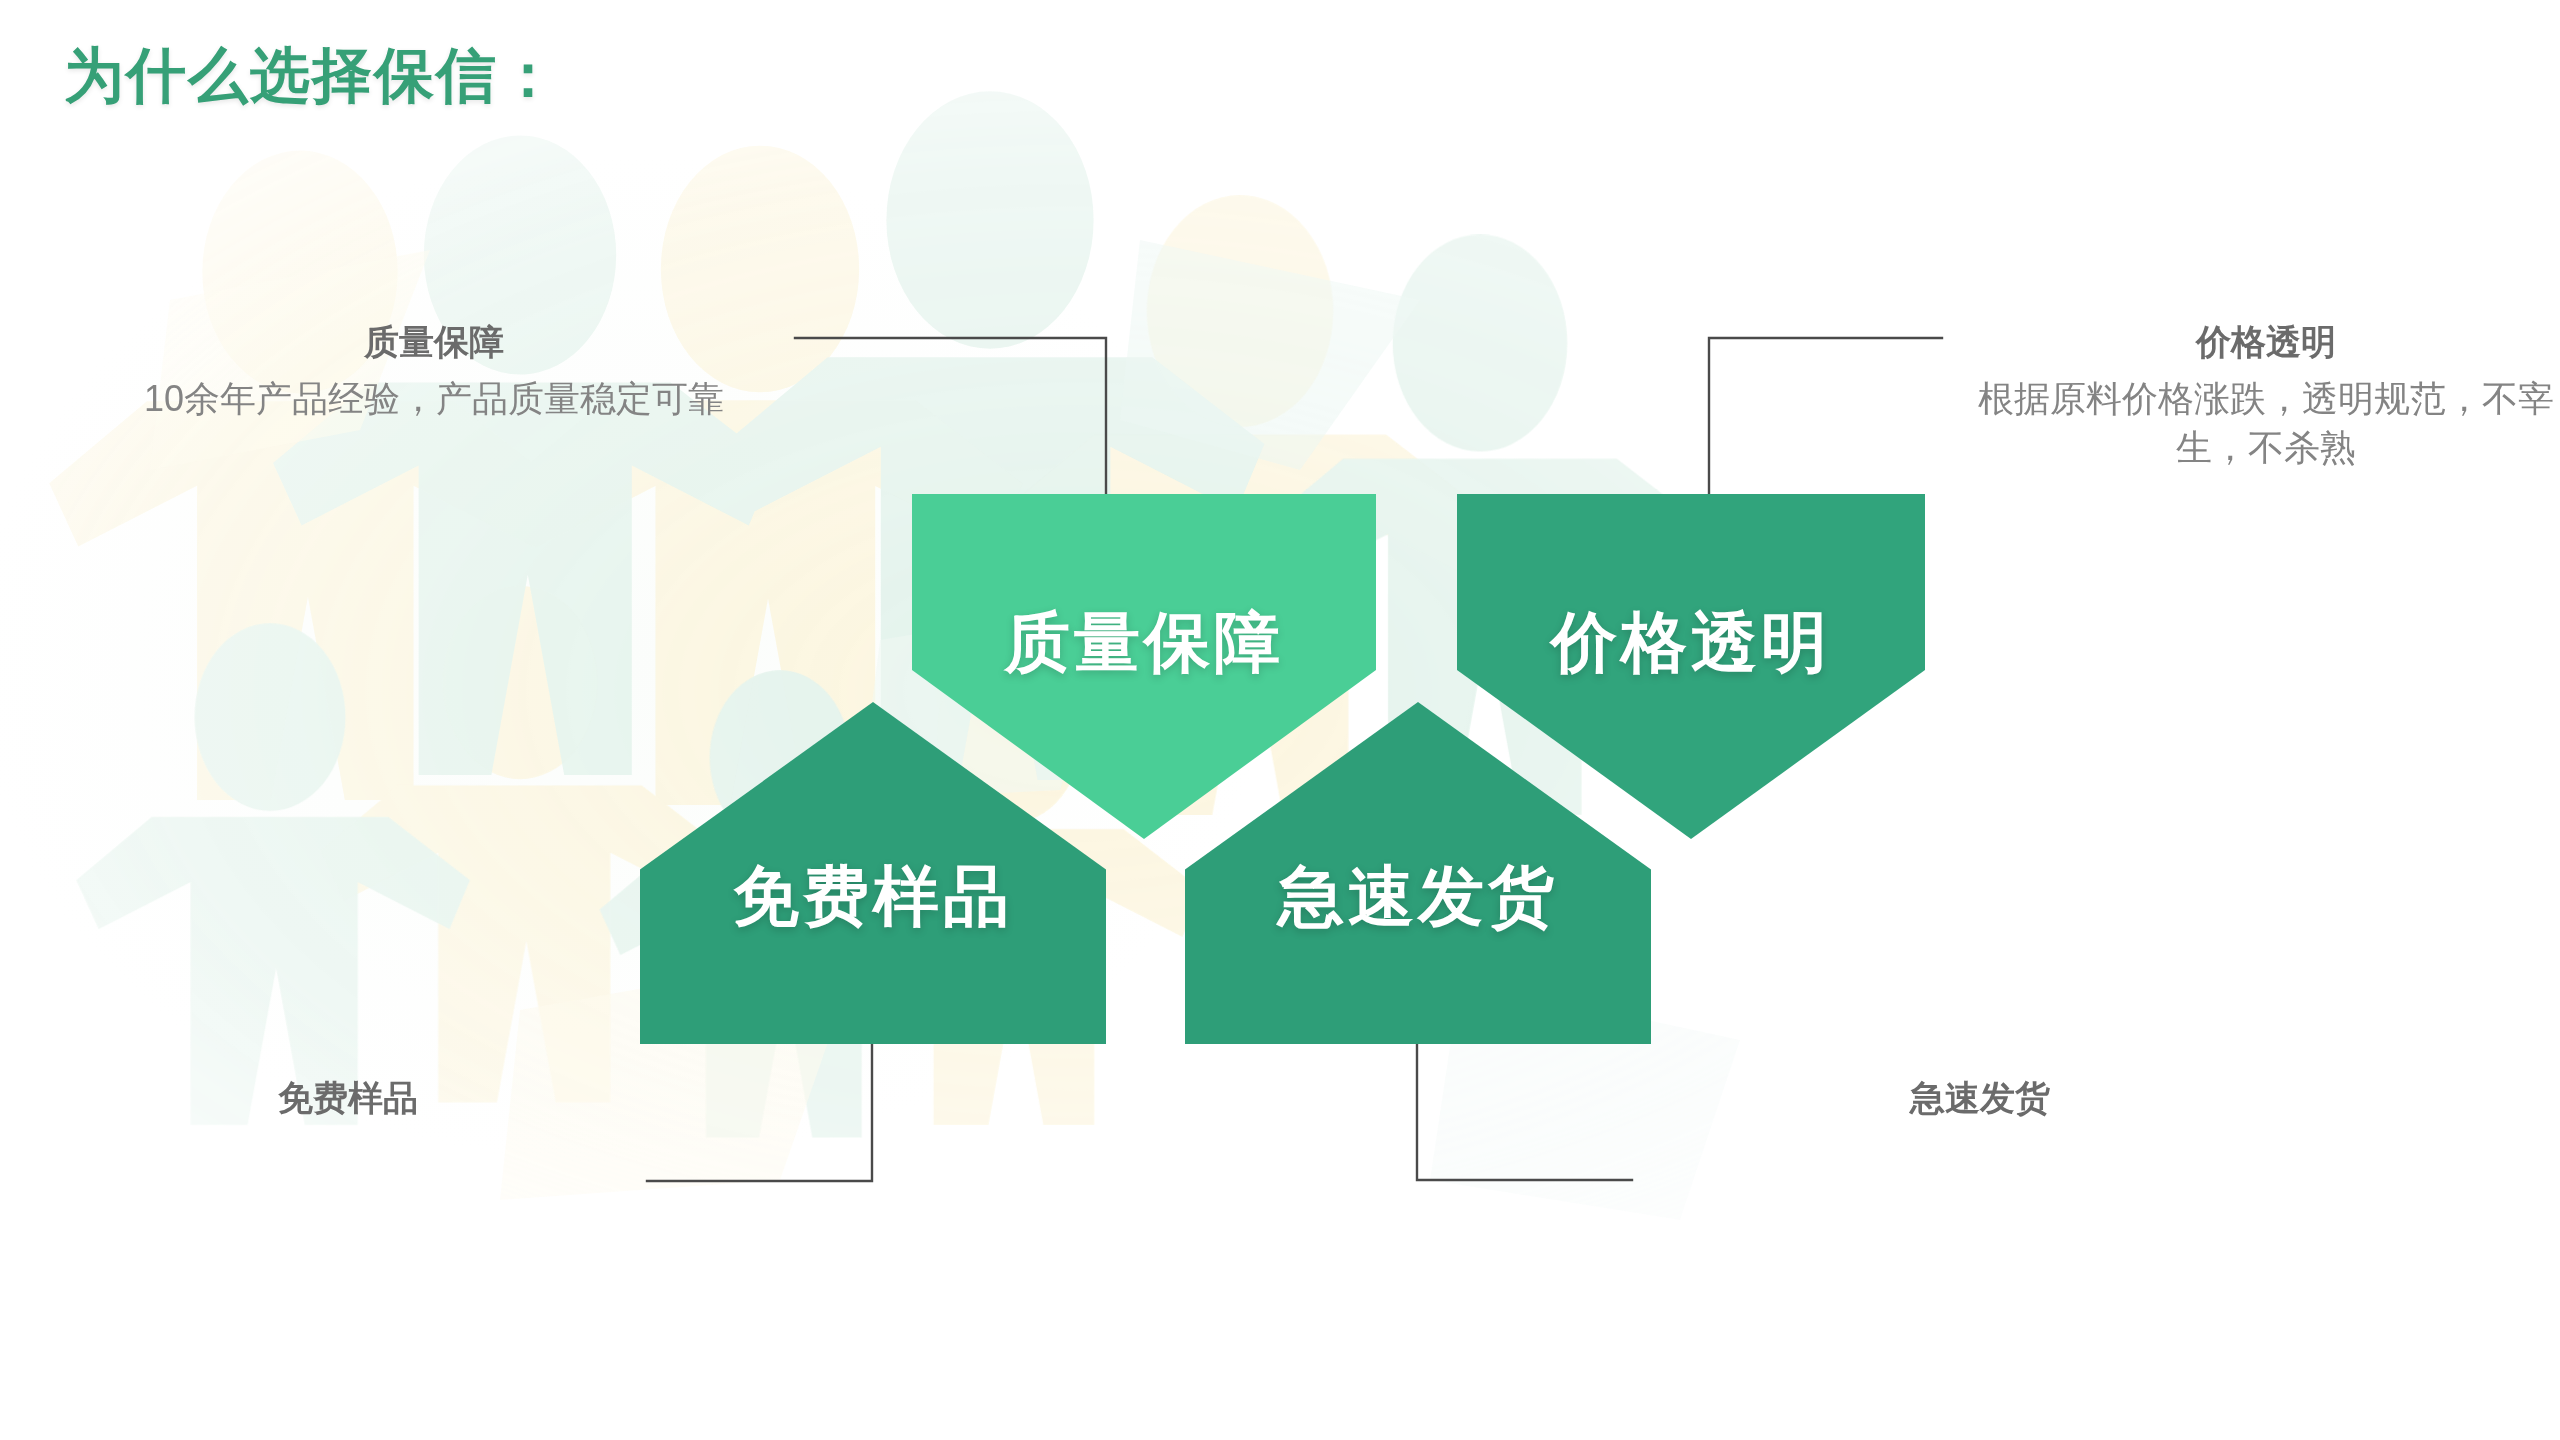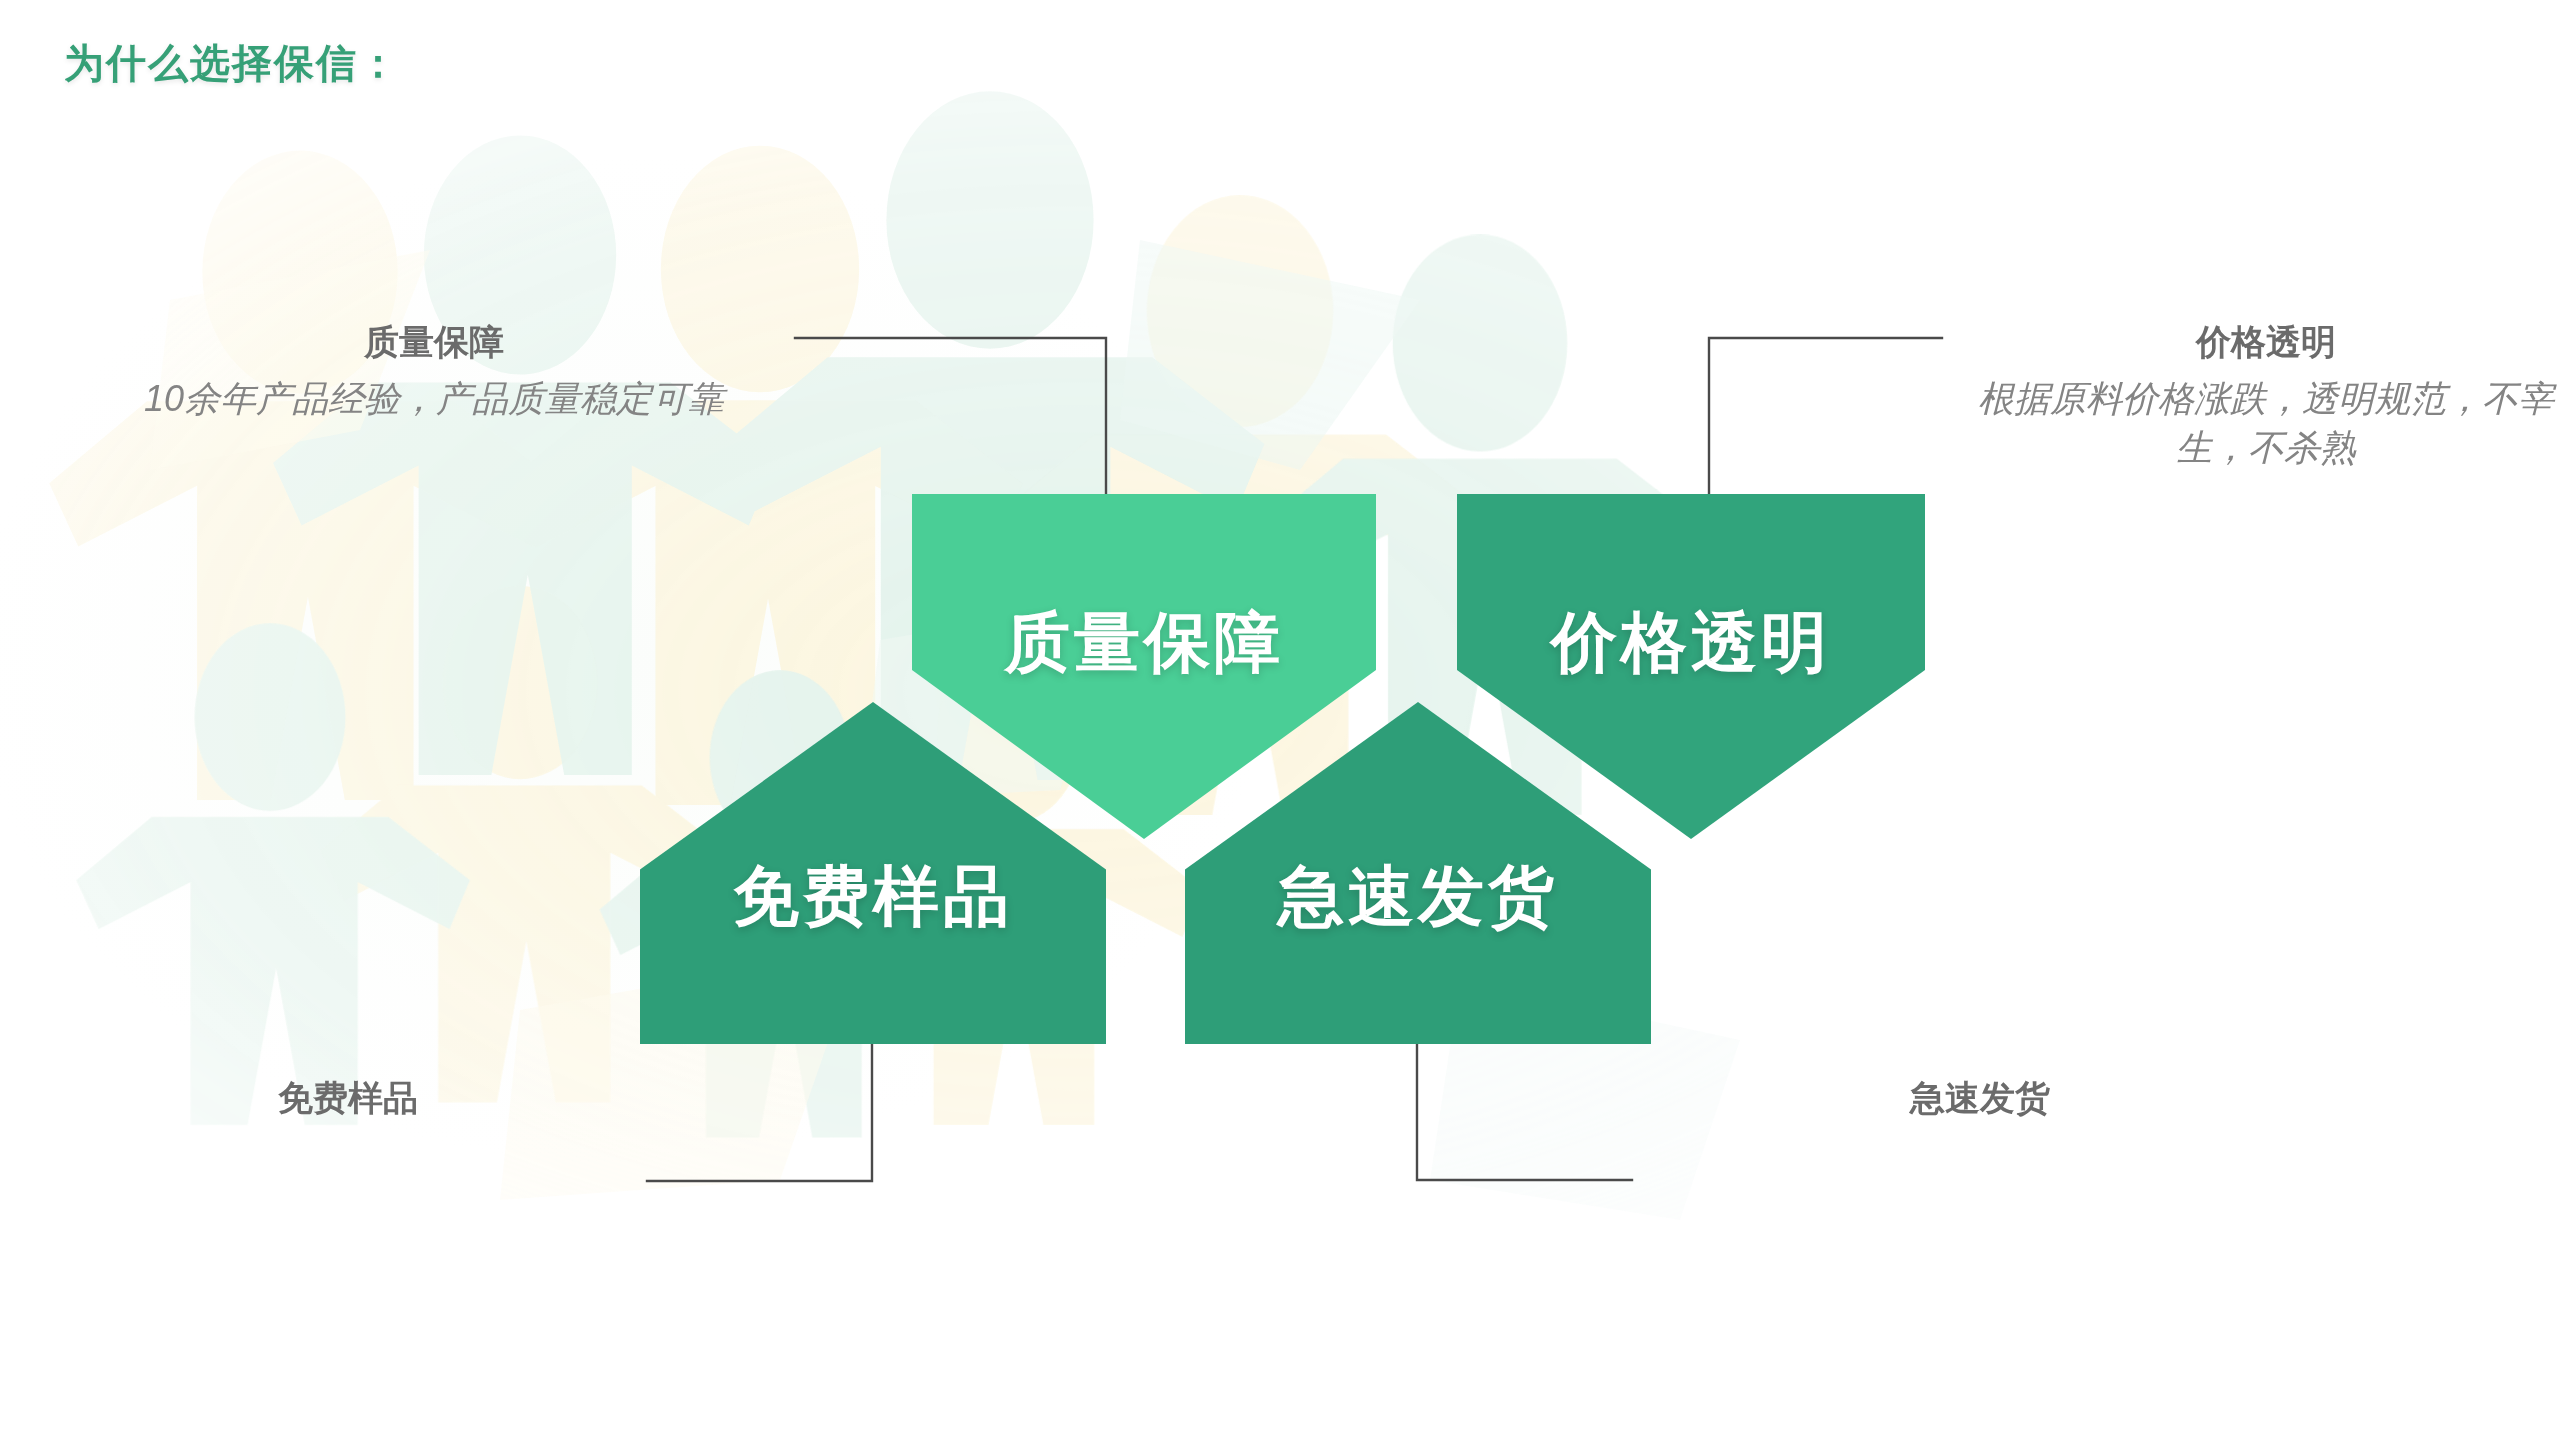--- a/index.html
+++ b/index.html
@@ -20,21 +20,21 @@
     z-index:0;
   }
   #watermark{
     position:absolute; left:0; top:0; width:2560px; height:1440px;
     z-index:1; pointer-events:none;
   }
 
   
   #page-title{
     position:absolute; left:64px; top:36px;
-    font-size:40px; font-weight:bold; letter-spacing:2px;
+    font-size:60px; font-weight:bold; letter-spacing:2px;
     color:#36a077; z-index:6; white-space:nowrap;
     text-shadow:0 2px 5px rgba(0,0,0,.10);
   }
 
   
   .pent{
     position:absolute; z-index:4;
     display:flex; align-items:center; justify-content:center;
   }
   .pent .cap{
@@ -65,21 +65,21 @@
   
   #connectors{ position:absolute; left:0; top:0; width:2560px; height:1440px; z-index:3; }
 
   
   .note{ position:absolute; z-index:5; }
   .note .note-title{
     font-size:35px; font-weight:bold; color:#6b6b6b; line-height:1.25;
     margin-bottom:10px;
   }
   .note .note-body{
-    font-size:36px; color:#848484; line-height:1.38; font-weight:400;font-style:italic;
+    font-size:36px; color:#848484; line-height:1.38; font-weight:400;
   }
 
   #note-quality{ left:112px;  top:320px; width:644px; text-align:center; }
   #note-price  { left:1968px; top:320px; width:596px; text-align:center; }
   #note-sample { left:30px;   top:1076px; width:636px; text-align:center; }
   #note-ship   { left:1672px; top:1076px; width:616px; text-align:center; }
 </style>
 </head>
 <body>
 

